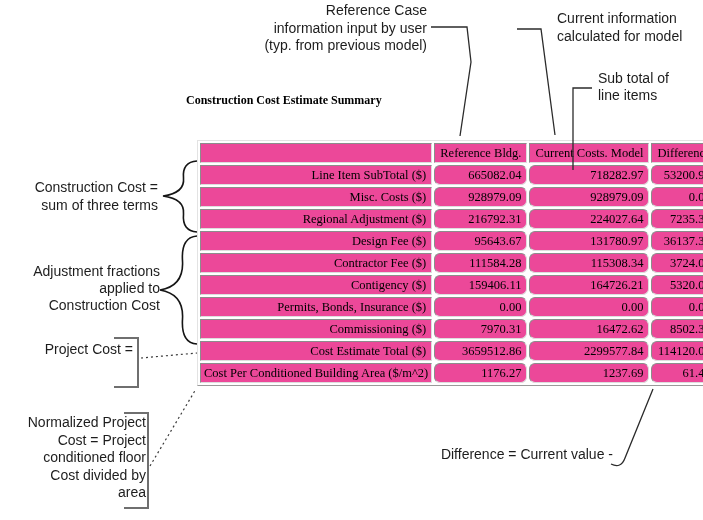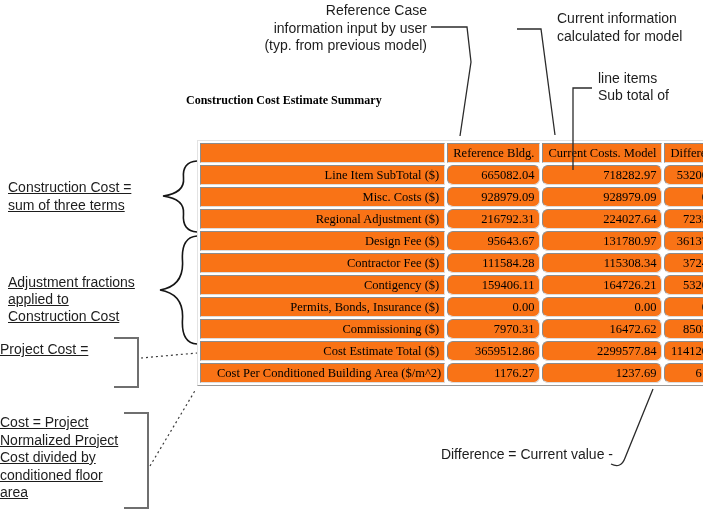--- a/index.html
+++ b/index.html
@@ -4,36 +4,36 @@
 <style>
   html,body{margin:0;padding:0;background:#ffffff;}
   body{width:703px;height:520px;position:relative;overflow:hidden;
        font-family:"Liberation Sans",sans-serif;color:#1a1a1a;}
   .stage{position:absolute;left:0;top:0;width:703px;height:520px;}
 
   
   .callout{position:absolute;font-size:14px;line-height:17.5px;color:#1d1d1d;}
   .callout span{display:block;}
   .co-right{text-align:right;}
-  .co-center{text-align:left;text-decoration:underline;}
+  .co-center{text-align:right;}
   .co-left{text-align:left;}
 
   
   .tbl-title{position:absolute;left:186px;top:93px;
              font-family:"Liberation Serif",serif;font-weight:bold;
              font-size:12px;color:#000;}
 
   
   table.cost{position:absolute;left:197px;top:140px;border-collapse:separate;
              border-spacing:2px;background:#ffffff;border:1px solid;
              border-color:#e3e3e3 #9a9a9a #9a9a9a #e3e3e3;table-layout:fixed;}
   table.cost td,table.cost th{box-sizing:border-box;height:20px;
              border:1px solid;border-color:#8c8c8c #dddddd #dddddd #8c8c8c;
              font-family:"Liberation Serif",serif;font-size:12.5px;font-weight:normal;
-             color:#000;background:#f97316;padding:1px 5px;white-space:nowrap;overflow:hidden;}
+             color:#000;background:#ec4899;padding:1px 5px;white-space:nowrap;overflow:hidden;}
   th.corner{border:none;background:transparent;}
   td.lbl{width:223px;text-align:right;padding-right:6px;}
   th.h-ref,td.v-ref{width:79px;text-align:center;}
   th.h-cur,td.v-cur{width:105px;text-align:center;}
   th.h-dif,td.v-dif{width:65px;text-align:center;}
   td.v-ref,td.v-cur,td.v-dif{text-align:right;border-radius:6px;}
 
   svg.overlay{position:absolute;left:0;top:0;width:703px;height:520px;
               pointer-events:none;}
 </style>
@@ -47,22 +47,22 @@
     <span>information input by user</span>
     <span>(typ. from previous model)</span>
   </div>
 
   <div class="callout co-left" style="left:557px;top:10px;width:146px;">
     <span>Current information</span>
     <span>calculated for model</span>
   </div>
 
   <div class="callout co-left" style="left:598px;top:70px;width:105px;line-height:16.5px;">
+    <span>Sub total of</span>
     <span>line items</span>
-    <span>Sub total of</span>
   </div>
 
   <div class="tbl-title">Construction Cost Estimate Summary</div>
 
   <table class="cost">
     <tbody>
         <tr>
       <th class="corner"></th>
       <th class="h-ref">Reference Bldg.</th>
       <th class="h-cur">Current Costs. Model</th>
@@ -116,48 +116,48 @@
       <td class="v-cur">16472.62</td>
       <td class="v-dif">8502.31</td>
     </tr>
     <tr>
       <td class="lbl">Cost Estimate Total ($)</td>
       <td class="v-ref">3659512.86</td>
       <td class="v-cur">2299577.84</td>
       <td class="v-dif">114120.03</td>
     </tr>
     <tr>
-      <td class="lbl" style="padding-left:16px;padding-right:3px;">Cost Per Conditioned Building Area ($/m^2)</td>
+      <td class="lbl" style="padding-left:3px;padding-right:3px;">Cost Per Conditioned Building Area ($/m^2)</td>
       <td class="v-ref">1176.27</td>
       <td class="v-cur">1237.69</td>
       <td class="v-dif">61.42</td>
     </tr>
   </tbody>
     </table>
 
   <div class="callout co-center" style="left:8px;top:179px;width:150px;">
     <span>Construction Cost =</span>
     <span>sum of three terms</span>
   </div>
 
-  <div class="callout co-center" style="left:8px;top:274px;width:152px;line-height:17px;">
+  <div class="callout co-center" style="left:8px;top:263px;width:152px;line-height:17px;">
     <span>Adjustment fractions</span>
     <span>applied to</span>
     <span>Construction Cost</span>
   </div>
 
   <div class="callout co-center" style="left:0px;top:341px;width:133px;">
     <span>Project Cost =</span>
   </div>
 
   <div class="callout co-center" style="left:0px;top:414px;width:146px;">
+    <span>Normalized Project</span>
     <span>Cost = Project</span>
-    <span>Normalized Project</span>
+    <span>conditioned floor</span>
     <span>Cost divided by</span>
-    <span>conditioned floor</span>
     <span>area</span>
   </div>
 
   <div class="callout co-right" style="left:413px;top:446px;width:200px;line-height:17px;">
     <span>Difference = Current value -</span>
   </div>
 
   <svg class="overlay" viewBox="0 0 703 520">
 
     <path d="M431,27 L467,27 L471,62 L460,136" fill="none" stroke="#2b2b2b" stroke-width="1.3"></path>

